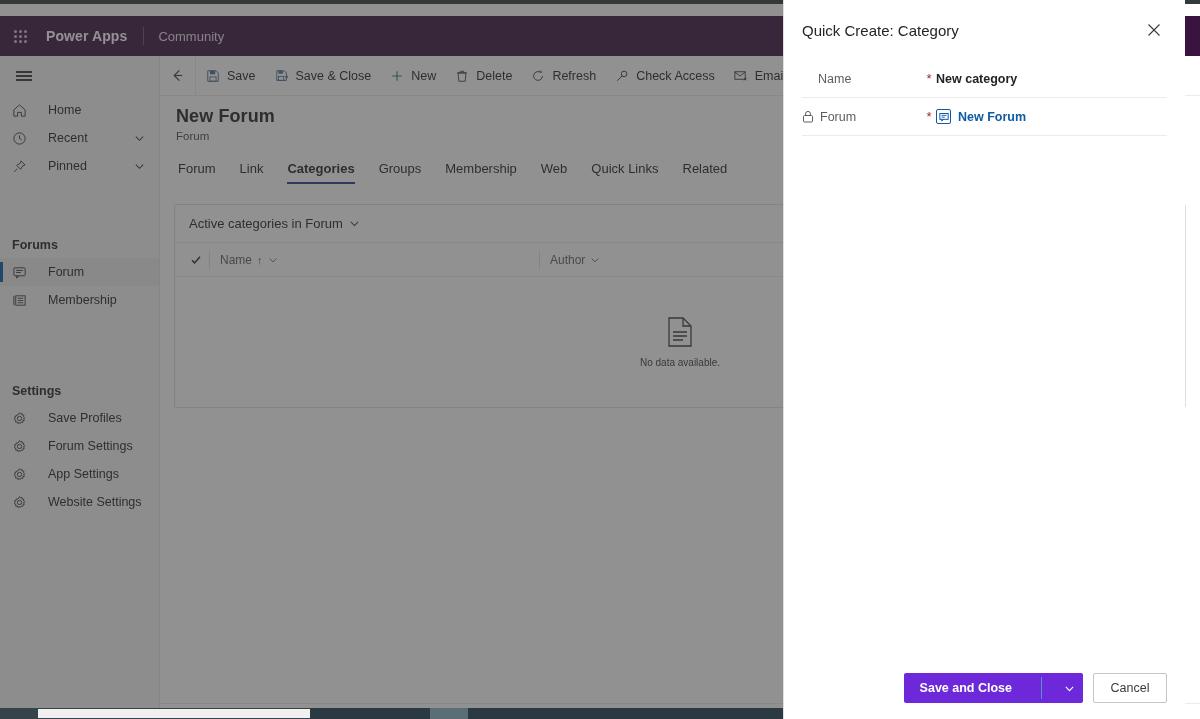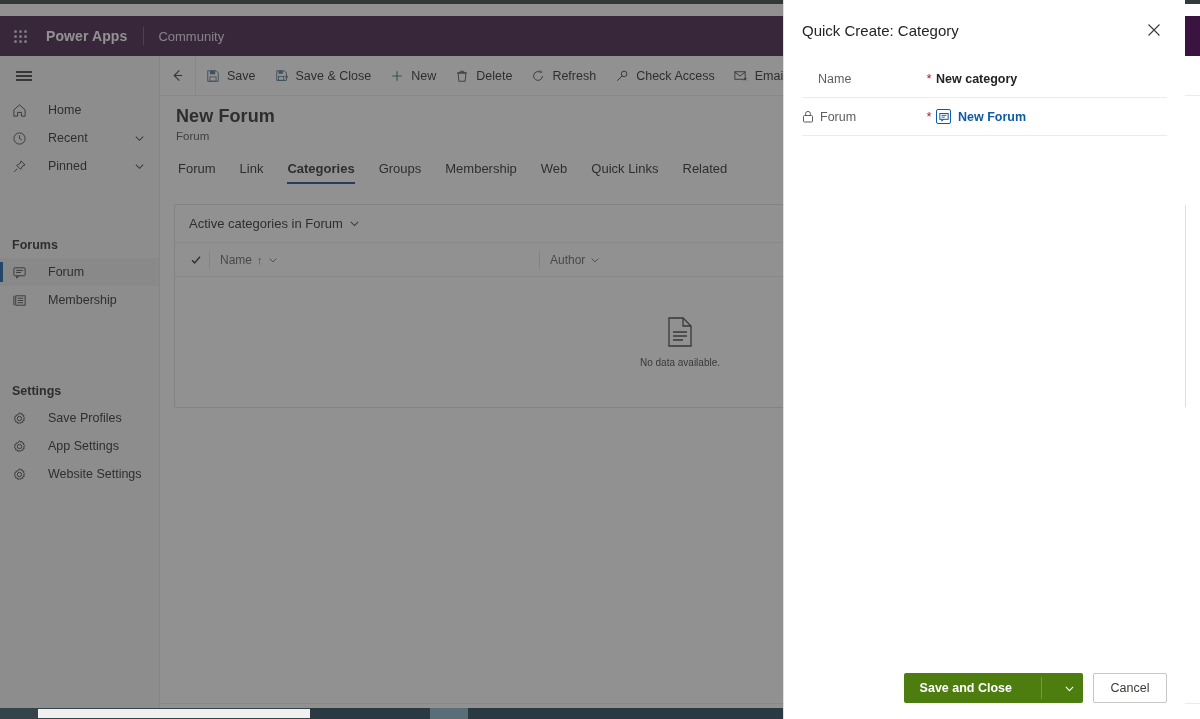--- a/index.html
+++ b/index.html
@@ -160,21 +160,21 @@
   .lookup-ico {
     width:15px; height:15px; border:1.4px solid #0f5ba7; border-radius:2px;
     display:flex; align-items:center; justify-content:center; flex:0 0 auto;
   }
 
   .panel-footer {
     height: 62px; display:flex; align-items:center; justify-content:flex-end; gap: 10px;
     padding: 0 18px;
   }
   .split {
-    display:flex; align-items:stretch; height: 30px; background:#4d7c0f; border-radius:2px; overflow:hidden;gap:13px;
+    display:flex; align-items:stretch; height: 30px; background:#6d28d9; border-radius:2px; overflow:hidden;gap:13px;
   }
   .split .main-part {
     display:flex; align-items:center; padding: 0 16px; color:#fff; font-size: 12.5px; font-weight:700;
   }
   .split .divider { width:1px; background:#5a8fcc; margin: 4px 0; }
   .split .arrow-part { width: 28px; display:flex; align-items:center; justify-content:center; color:#fff; }
   .btn-secondary {
     height: 30px; min-width: 74px; border:1px solid #c8c6c4; background:#fff;
     display:flex; align-items:center; justify-content:center; font-size:12.5px; color:#3b3a39;
     border-radius:2px;
@@ -298,20 +298,29 @@
       <div class="nav-item">
         <span class="ico">
           <svg width="15" height="15" viewBox="0 0 16 16">
               <circle cx="8" cy="8" r="2.3" fill="none" stroke="#3b3a39" stroke-width="1"></circle>
               <path d="M8 1.8 L9 3.2 L10.7 2.7 L11 4.4 L12.7 4.6 L12.2 6.2 L13.6 7.2 L12.4 8.4 L13.2 9.9 L11.6 10.4 L11.5 12.1 L9.8 11.9 L8.9 13.3 L7.6 12.4 L6.2 13.3 L5.6 11.7 L3.9 11.7 L4 10 L2.5 9.3 L3.4 7.9 L2.6 6.4 L4.2 5.9 L4.4 4.2 L6 4.5 Z" fill="none" stroke="#3b3a39" stroke-width="1"></path>
             </svg>
         </span>
         <span class="lbl">Save Profiles</span>
       </div>
 
+      <div class="nav-item">
+        <span class="ico">
+          <svg width="15" height="15" viewBox="0 0 16 16">
+              <circle cx="8" cy="8" r="2.3" fill="none" stroke="#3b3a39" stroke-width="1"></circle>
+              <path d="M8 1.8 L9 3.2 L10.7 2.7 L11 4.4 L12.7 4.6 L12.2 6.2 L13.6 7.2 L12.4 8.4 L13.2 9.9 L11.6 10.4 L11.5 12.1 L9.8 11.9 L8.9 13.3 L7.6 12.4 L6.2 13.3 L5.6 11.7 L3.9 11.7 L4 10 L2.5 9.3 L3.4 7.9 L2.6 6.4 L4.2 5.9 L4.4 4.2 L6 4.5 Z" fill="none" stroke="#3b3a39" stroke-width="1"></path>
+            </svg>
+        </span>
+        <span class="lbl">Forum Settings</span>
+      </div>
 
       <div class="nav-item">
         <span class="ico">
           <svg width="15" height="15" viewBox="0 0 16 16">
               <circle cx="8" cy="8" r="2.3" fill="none" stroke="#3b3a39" stroke-width="1"></circle>
               <path d="M8 1.8 L9 3.2 L10.7 2.7 L11 4.4 L12.7 4.6 L12.2 6.2 L13.6 7.2 L12.4 8.4 L13.2 9.9 L11.6 10.4 L11.5 12.1 L9.8 11.9 L8.9 13.3 L7.6 12.4 L6.2 13.3 L5.6 11.7 L3.9 11.7 L4 10 L2.5 9.3 L3.4 7.9 L2.6 6.4 L4.2 5.9 L4.4 4.2 L6 4.5 Z" fill="none" stroke="#3b3a39" stroke-width="1"></path>
             </svg>
         </span>
         <span class="lbl">App Settings</span>
       </div>

